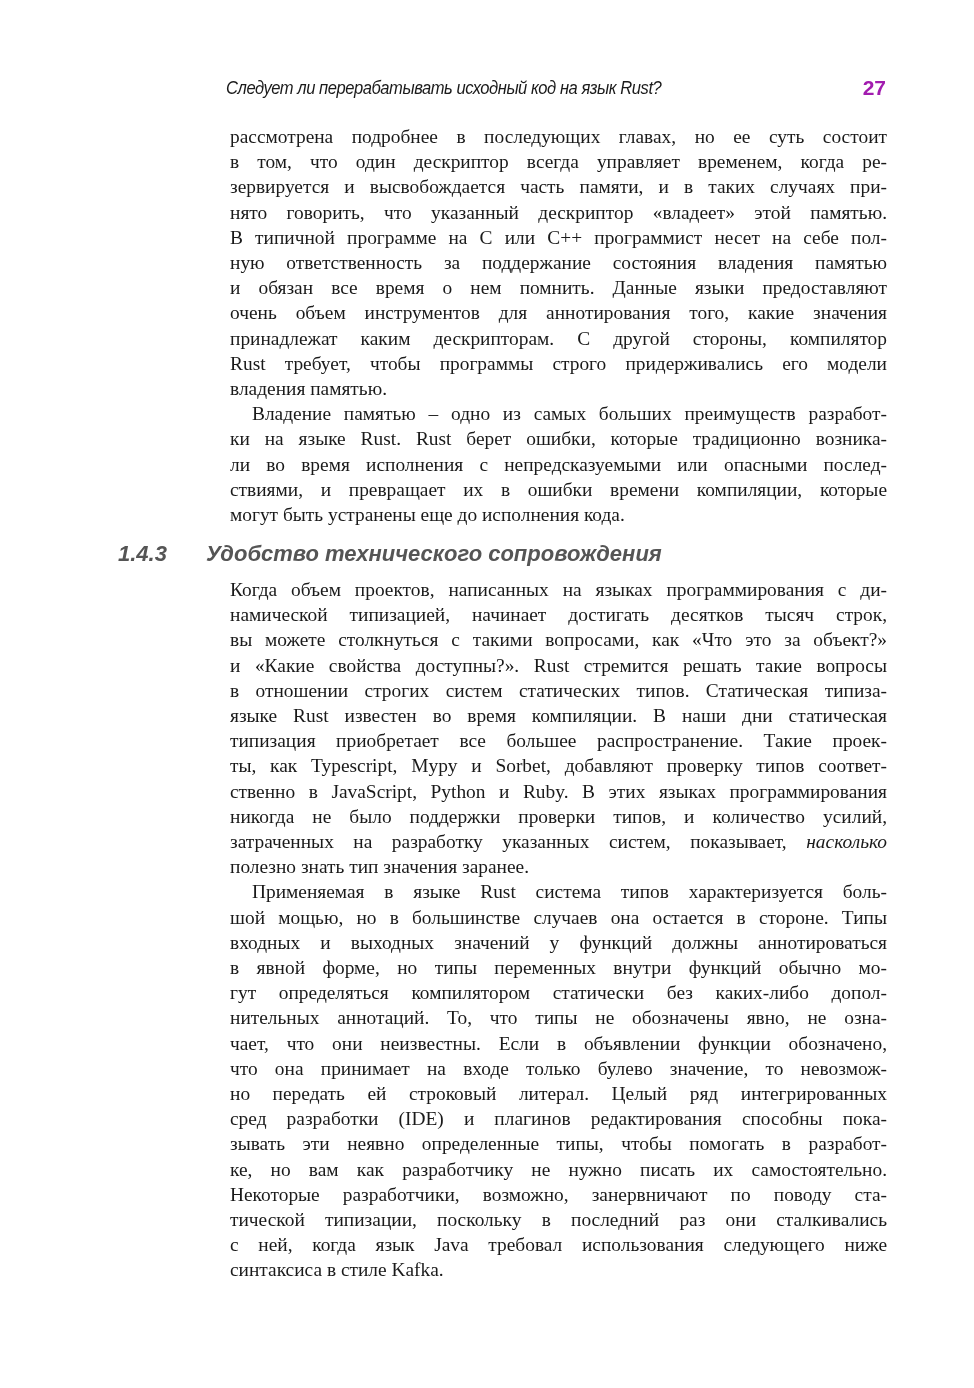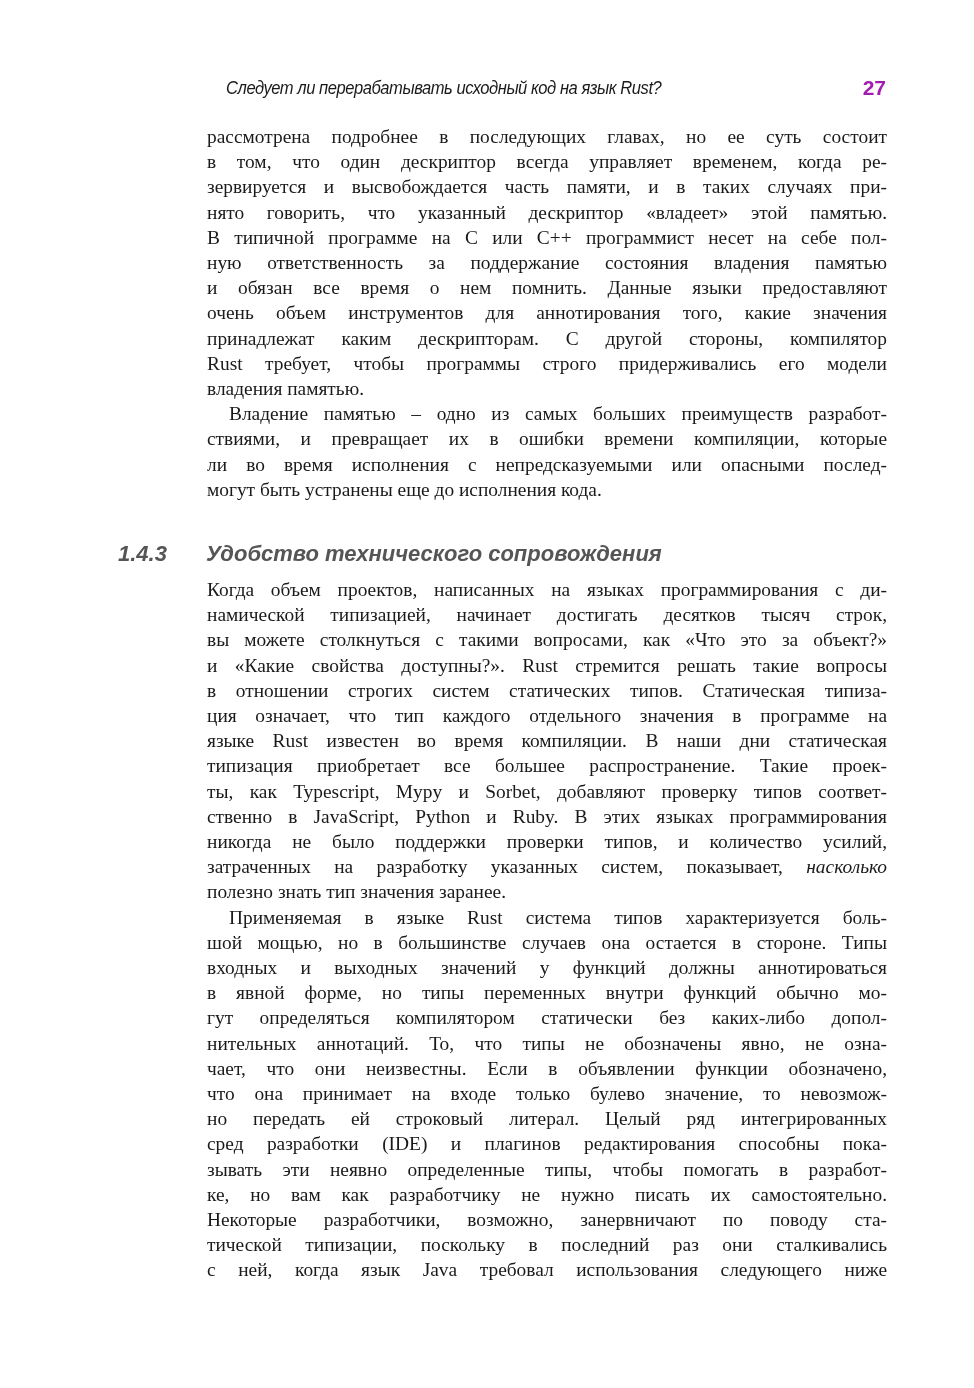--- a/index.html
+++ b/index.html
@@ -15,21 +15,21 @@
     }
     .running-head .page-num {
       position: absolute; right: 0; top: 0; font-size: 21px; font-weight: bold; color: #a21caf;
     }
     .body-text {
       position: absolute; left: 207px; width: 680px;
       font-family: "Liberation Serif", serif; font-size: 19.4px; line-height: 25.2px;
       text-align: justify; color: #1a1a1a;
     }
     .body-text p { margin: 0; }
-    .line { display: block; text-align: justify; text-align-last: justify; white-space: nowrap; }
+    .line { display: block; text-align: justify; text-align-last: justify; white-space: nowrap; margin-left: 23px; }
     .line.last { text-align-last: left; }
     .block1 { top: 124px; }
     .block2 { top: 577px; }
     .section-heading {
       position: absolute; left: 118px; top: 541px; width: 780px; height: 32px;
       font-family: Liberation Sans, sans-serif; font-style: italic; font-weight: bold;
       font-size: 22px; color: #555555;
     }
     .section-heading .num { position: absolute; left: 0; top: 0; }
     .section-heading .text { position: absolute; left: 88px; top: 0; }
@@ -52,39 +52,39 @@
     <span class="line">В типичной программе на C или C++ программист несет на себе пол-</span>
     <span class="line">ную ответственность за поддержание состояния владения памятью</span>
     <span class="line">и обязан все время о нем помнить. Данные языки предоставляют</span>
     <span class="line">очень объем инструментов для аннотирования того, какие значения</span>
     <span class="line">принадлежат каким дескрипторам. С другой стороны, компилятор</span>
     <span class="line">Rust требует, чтобы программы строго придерживались его модели</span>
     <span class="line last">владения памятью.</span>
   </p>
   <p>
     <span class="line" style="padding-left:22px">Владение памятью – одно из самых больших преимуществ разработ-</span>
+    <span class="line">ки на языке Rust. Rust берет ошибки, которые традиционно возника-</span>
+    <span class="line">ли во время исполнения с непредсказуемыми или опасными послед-</span>
     <span class="line">ствиями, и превращает их в ошибки времени компиляции, которые</span>
-    <span class="line">ли во время исполнения с непредсказуемыми или опасными послед-</span>
     <span class="line last">могут быть устранены еще до исполнения кода.</span>
   </p>
 </div>
 
 <div class="section-heading">
   <span class="num">1.4.3</span>
   <span class="text">Удобство технического сопровождения</span>
 </div>
 
 <div class="body-text block2">
   <p>
     <span class="line">Когда объем проектов, написанных на языках программирования с ди-</span>
     <span class="line">намической типизацией, начинает достигать десятков тысяч строк,</span>
     <span class="line">вы можете столкнуться с такими вопросами, как «Что это за объект?»</span>
     <span class="line">и «Какие свойства доступны?». Rust стремится решать такие вопросы</span>
     <span class="line">в отношении строгих систем статических типов. Статическая типиза-</span>
-    <span class="line">ция означает, что тип каждого отдельного значения в программе на</span>
     <span class="line">языке Rust известен во время компиляции. В наши дни статическая</span>
     <span class="line">типизация приобретает все большее распространение. Такие проек-</span>
     <span class="line">ты, как Typescript, Mypy и Sorbet, добавляют проверку типов соответ-</span>
     <span class="line">ственно в JavaScript, Python и Ruby. В этих языках программирования</span>
     <span class="line">никогда не было поддержки проверки типов, и количество усилий,</span>
     <span class="line"><span>затраченных на разработку указанных систем, показывает, </span><em>насколько</em></span>
     <span class="line last">полезно знать тип значения заранее.</span>
   </p>
   <p>
     <span class="line" style="padding-left:22px">Применяемая в языке Rust система типов характеризуется боль-</span>
@@ -95,14 +95,15 @@
     <span class="line">нительных аннотаций. То, что типы не обозначены явно, не озна-</span>
     <span class="line">чает, что они неизвестны. Если в объявлении функции обозначено,</span>
     <span class="line">что она принимает на входе только булево значение, то невозмож-</span>
     <span class="line">но передать ей строковый литерал. Целый ряд интегрированных</span>
     <span class="line">сред разработки (IDE) и плагинов редактирования способны пока-</span>
     <span class="line">зывать эти неявно определенные типы, чтобы помогать в разработ-</span>
     <span class="line">ке, но вам как разработчику не нужно писать их самостоятельно.</span>
     <span class="line">Некоторые разработчики, возможно, занервничают по поводу ста-</span>
     <span class="line">тической типизации, поскольку в последний раз они сталкивались</span>
     <span class="line">с ней, когда язык Java требовал использования следующего ниже</span>
+    <span class="line last">синтаксиса в стиле Kafka.</span>
   </p>
 </div>
 
 </body></html>

